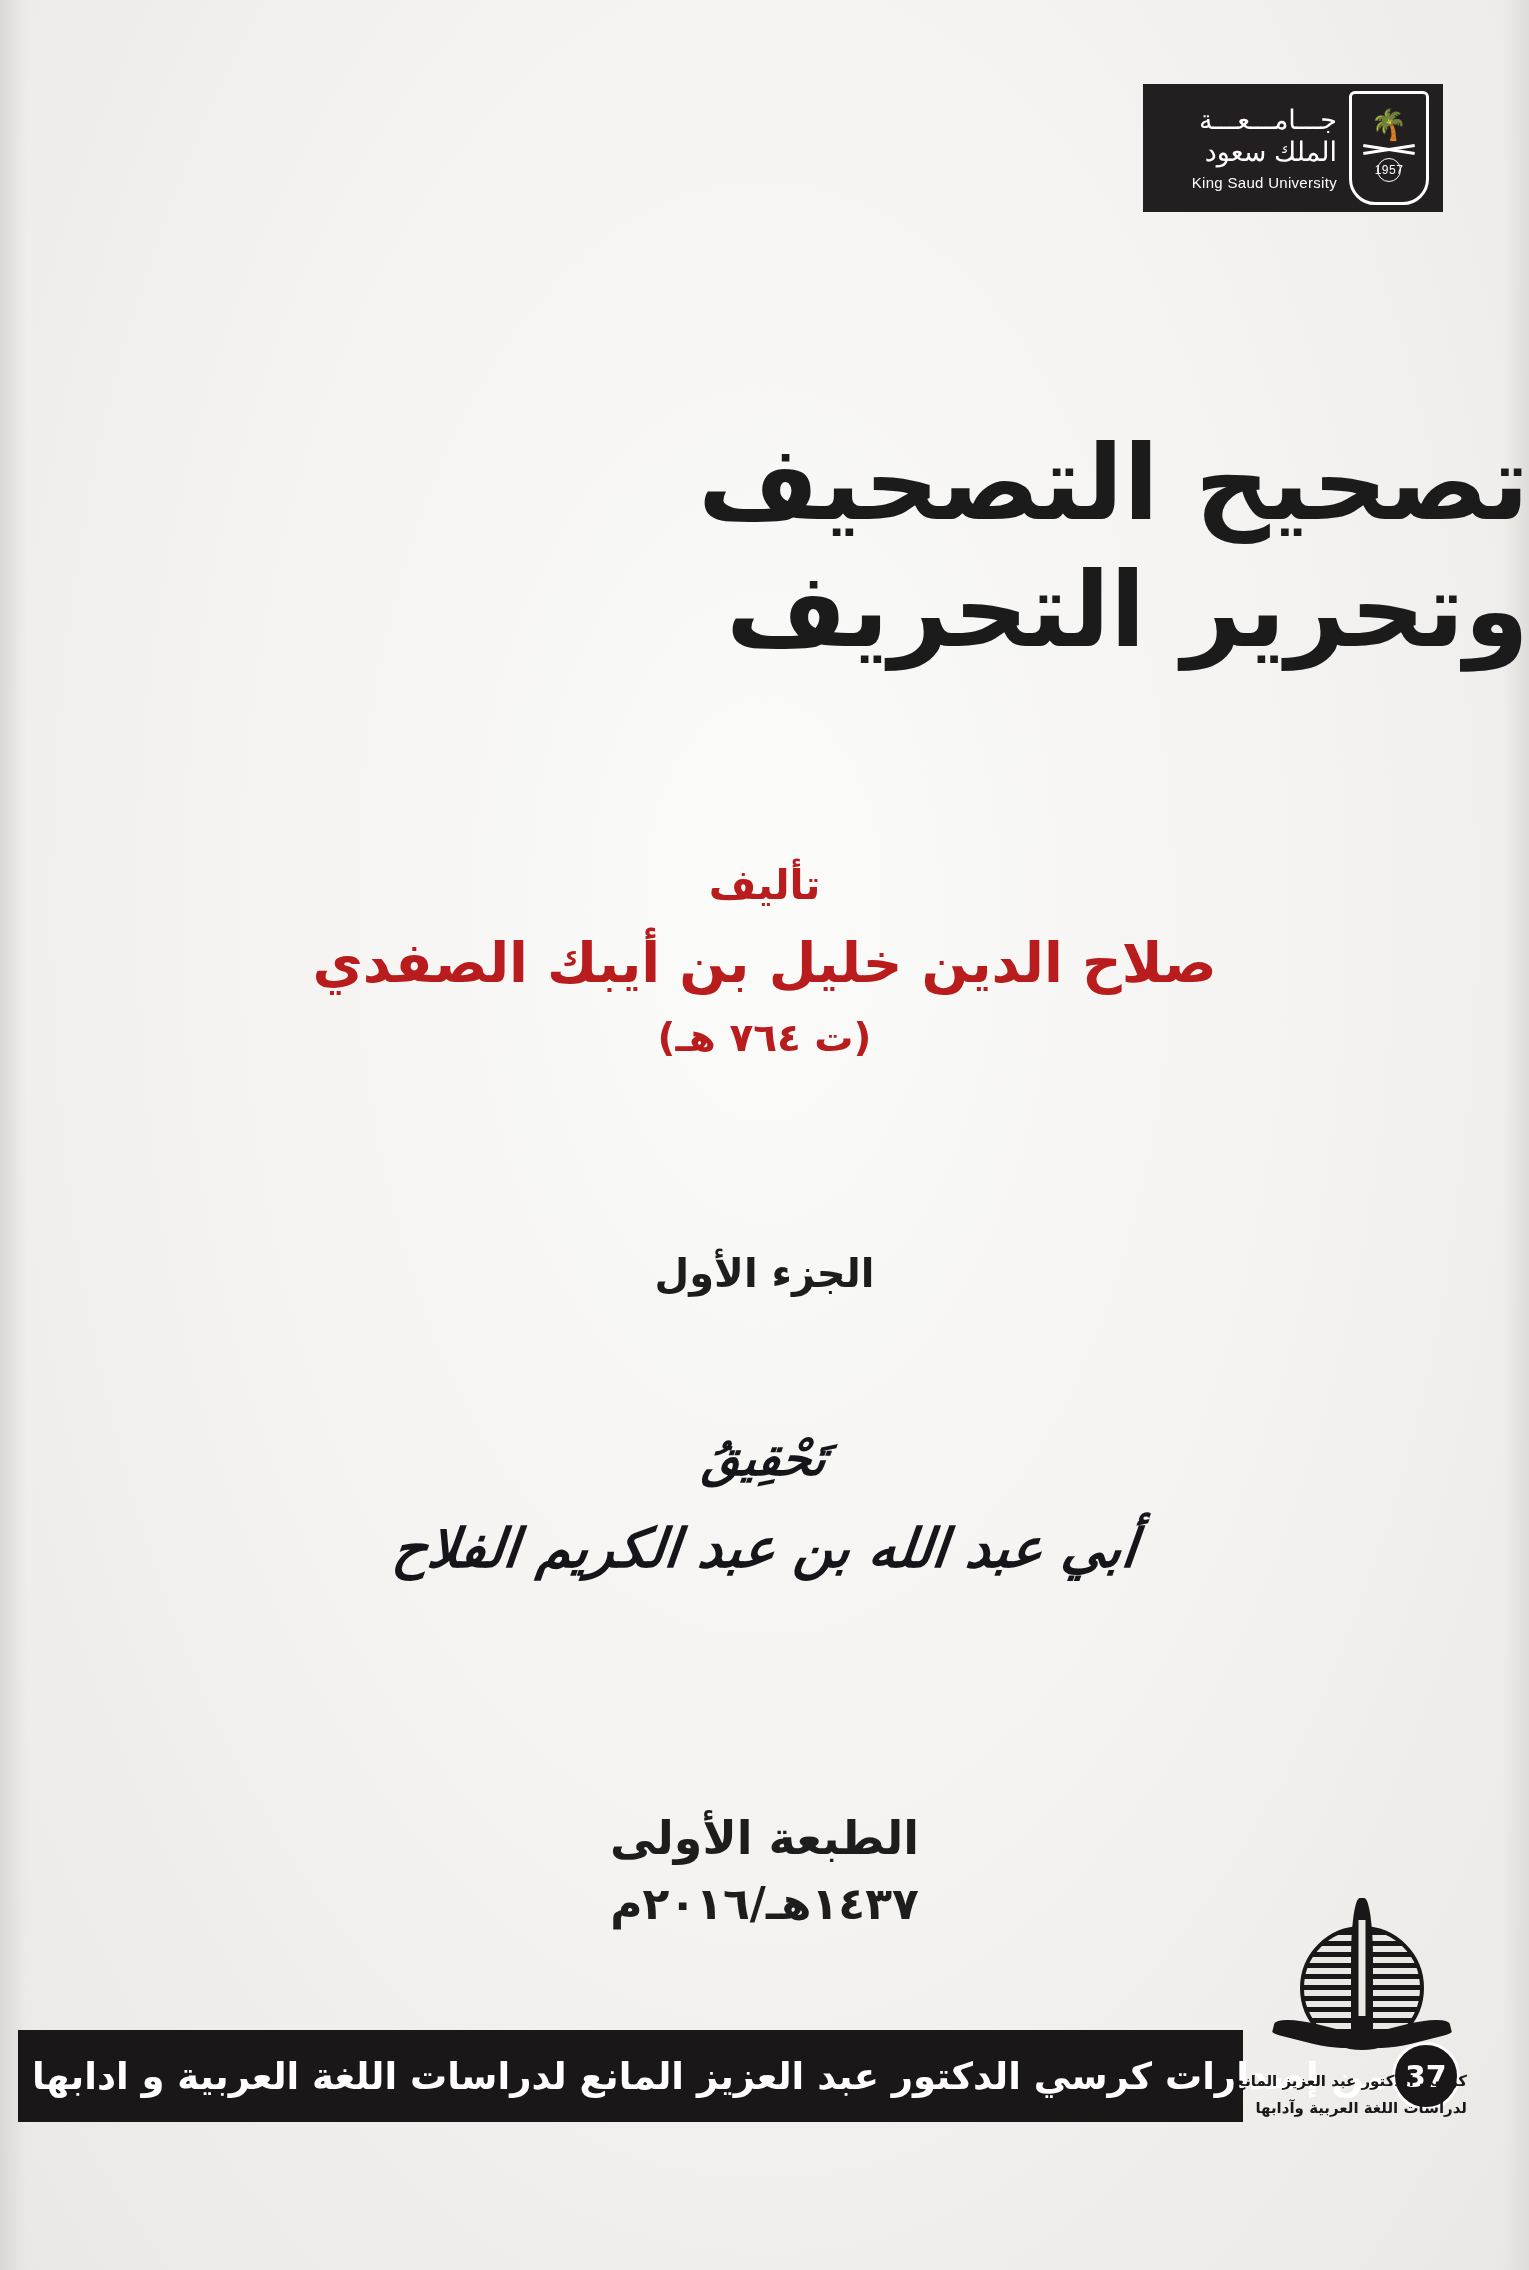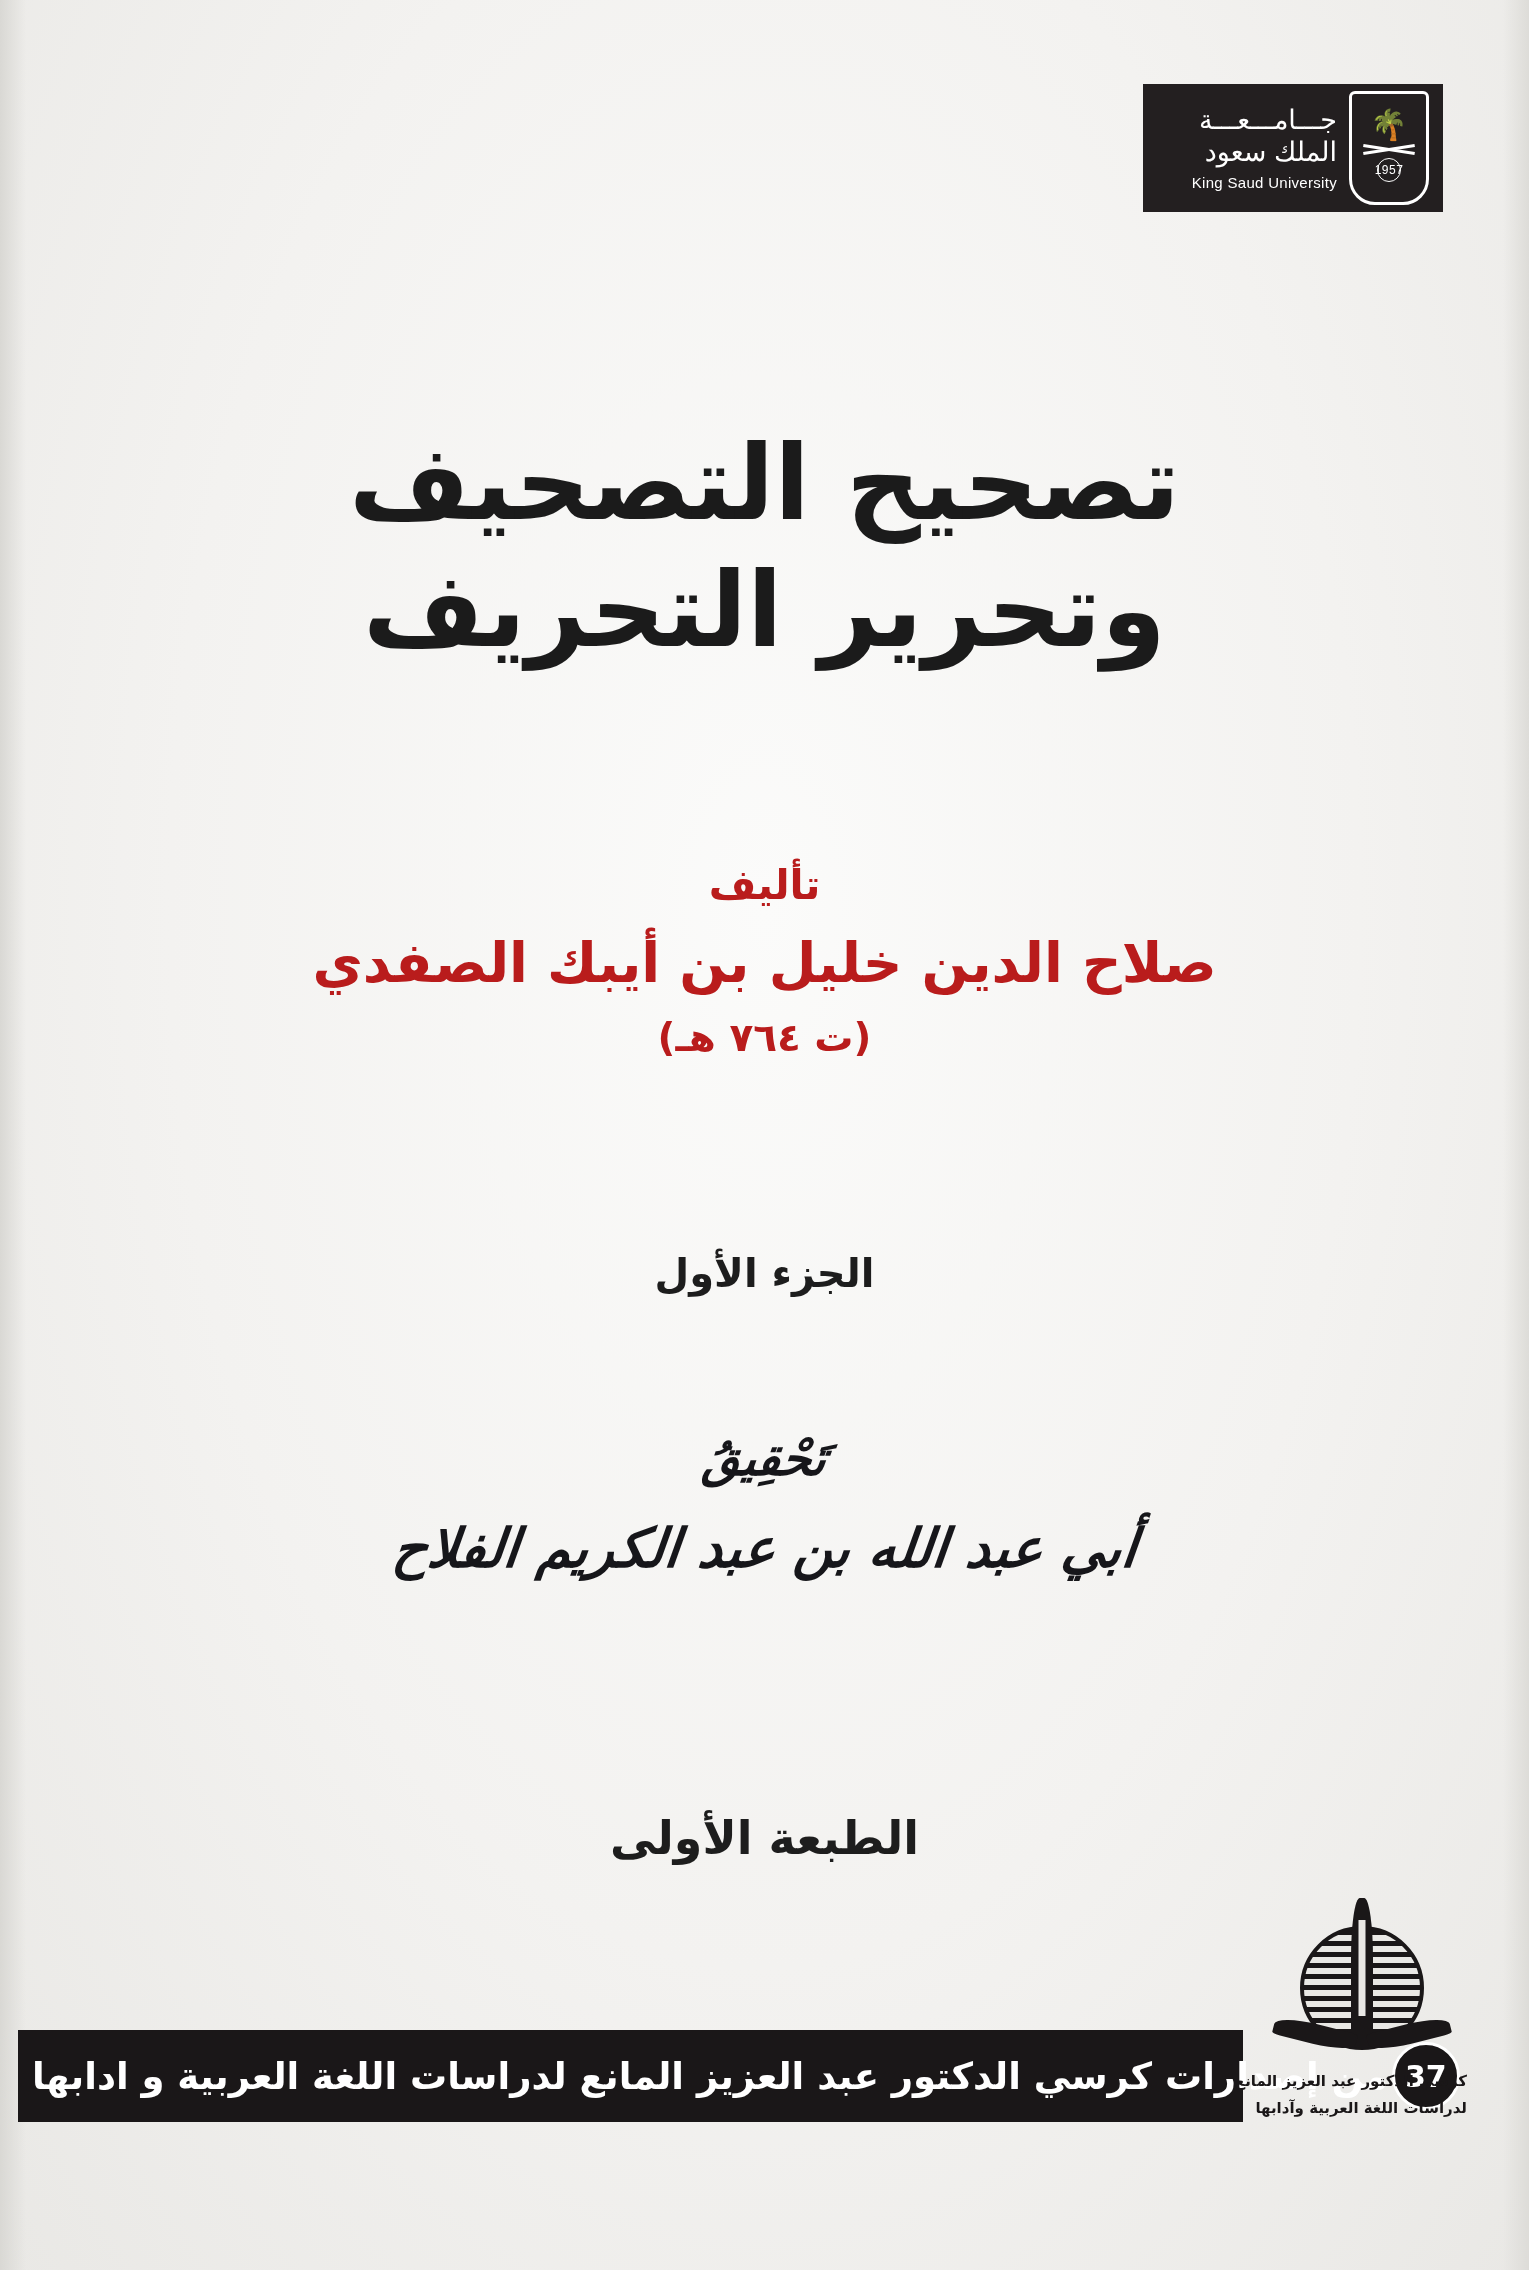--- a/index.html
+++ b/index.html
@@ -134,21 +134,21 @@
     text-align: right;
     white-space: nowrap;
   }
 
   
   .title-wrap {
     position: absolute;
     top: 420px;
     left: 0;
     right: 0;
-    text-align: center;
+    text-align: right;
     direction: rtl;
   }
   .title-line {
     font-family: "DejaVu Sans", sans-serif;
     font-weight: bold;
     color: #1b1b1b;
     font-size: 104px;
     line-height: 1.22;
     letter-spacing: 2px;
     white-space: nowrap;
@@ -396,20 +396,21 @@
 
   <div class="volume">الجزء الأول</div>
 
   <div class="editor-wrap">
     <div class="editor-label">تَحْقِيقُ</div>
     <div><span class="editor-name">أبي عبد الله بن عبد الكريم الفلاح</span></div>
   </div>
 
   <div class="edition-wrap">
     <div class="edition-line">الطبعة الأولى</div>
+    <div class="edition-date">١٤٣٧هـ/٢٠١٦م</div>
   </div>
 
   <div class="footer-bar">
     <div class="footer-text">من إصدارات كرسي الدكتور عبد العزيز المانع لدراسات اللغة العربية و ادابها</div>
     <div class="series-badge">37</div>
   </div>
 
   <div class="chair-logo">
     <div class="chair-mark">
       <span class="globe"></span>

